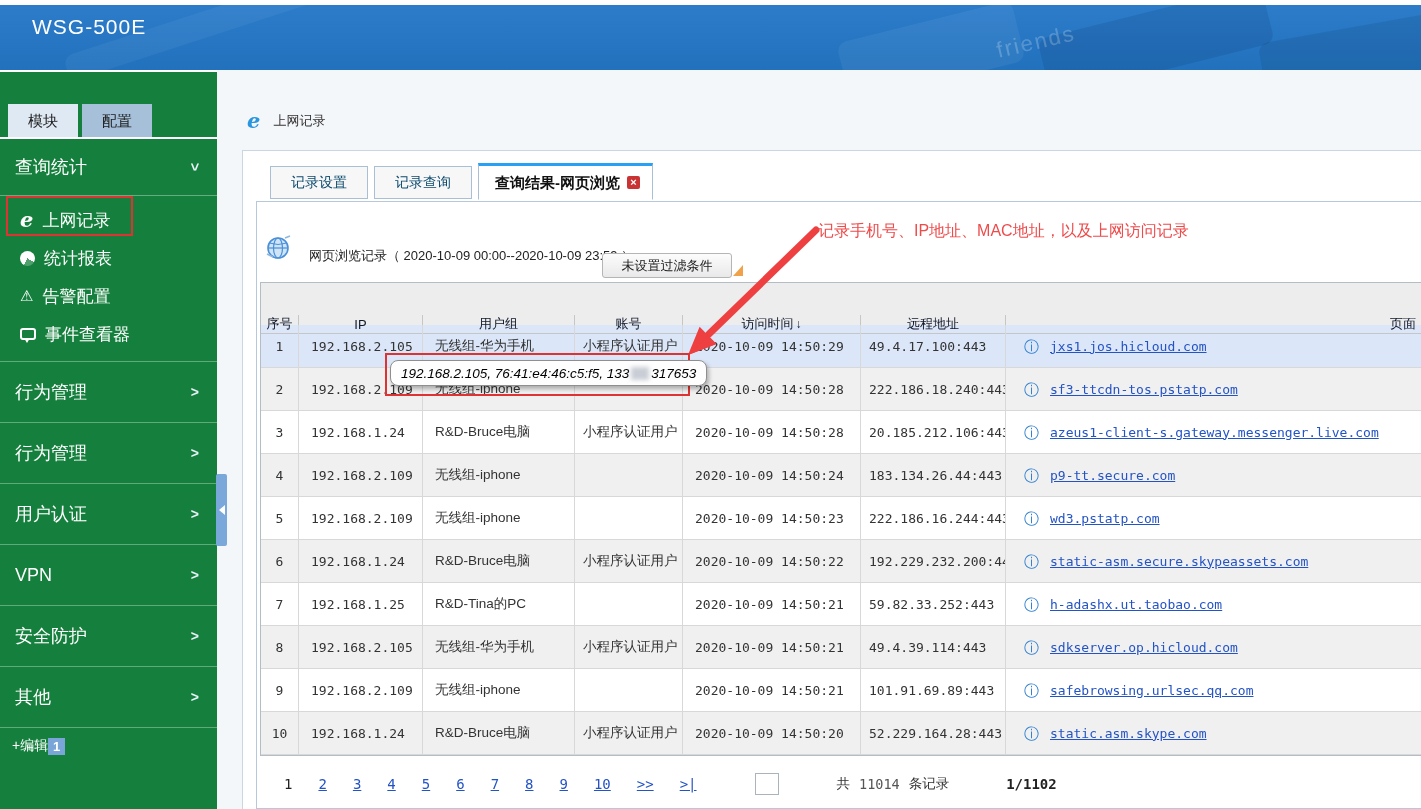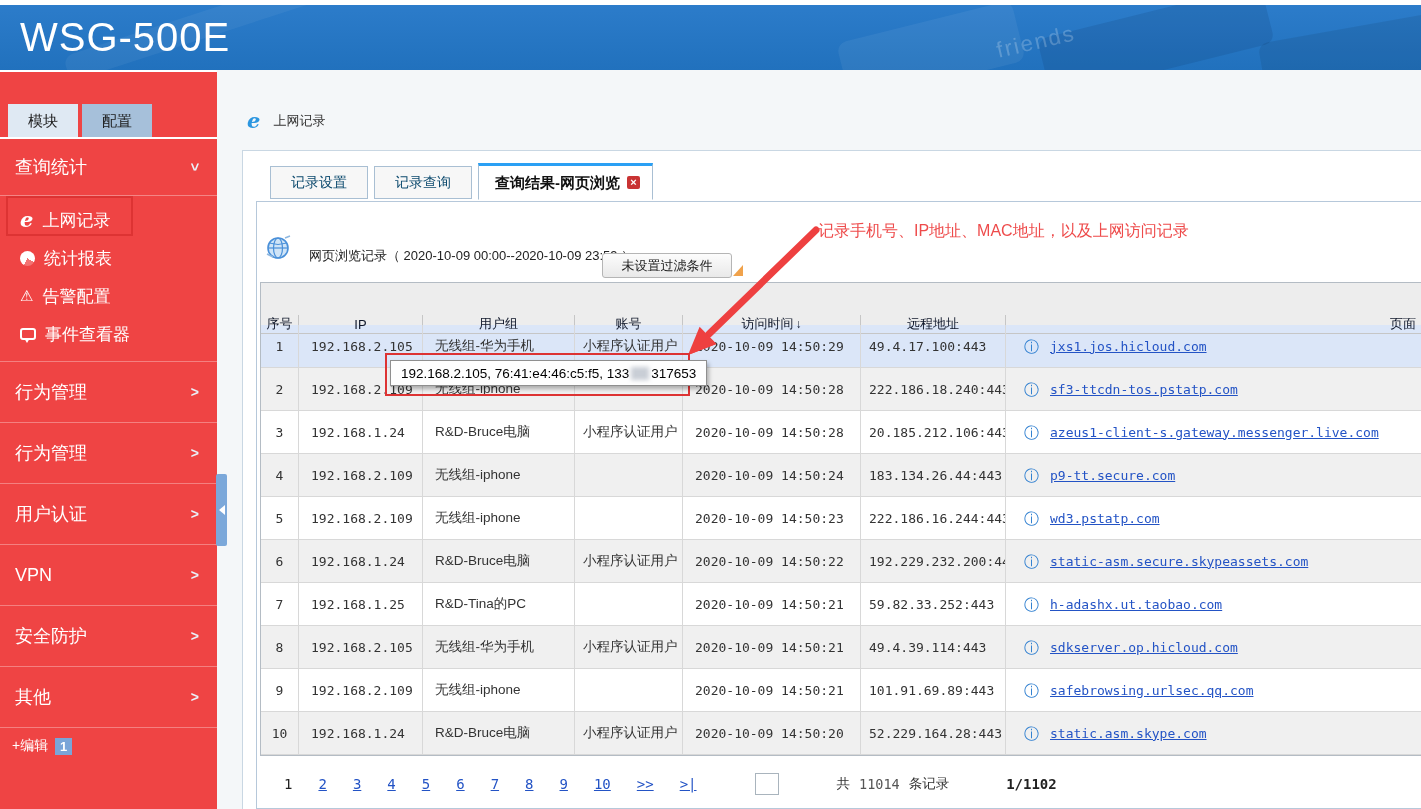--- a/index.html
+++ b/index.html
@@ -8,38 +8,38 @@
   
   .banner{position:absolute;left:0;top:5px;width:1421px;height:65px;
           background:linear-gradient(180deg,#2c7cca,#2171bd);overflow:hidden;}
   .keycap{position:absolute;border-radius:10px;}
   .kc1{right:150px;top:6px;width:230px;height:60px;background:rgba(8,35,75,.12);transform:rotate(-14deg);}
   .kc2{right:400px;top:16px;width:180px;height:62px;background:rgba(255,255,255,.06);transform:rotate(-14deg);}
   .kc3{right:-30px;top:22px;width:190px;height:55px;background:rgba(0,0,0,.08);transform:rotate(-10deg);}
   .kc4{left:60px;top:8px;width:280px;height:26px;background:rgba(255,255,255,.05);transform:rotate(-18deg);}
   .watermark{position:absolute;right:345px;top:24px;transform:rotate(-13deg);
              color:rgba(255,255,255,.22);font-size:22px;letter-spacing:2px;}
-  .logo{position:absolute;left:20px;top:10px;color:#fff;font-size:40px;letter-spacing:1px;}
-  
-  .sidebar{position:absolute;left:0;top:70px;width:217px;height:739px;background:#ef4444;
+  .logo{position:absolute;left:32px;top:10px;color:#fff;font-size:21px;letter-spacing:1px;}
+  
+  .sidebar{position:absolute;left:0;top:70px;width:217px;height:739px;background:#15803d;
            border-top:2px solid #fff;box-sizing:border-box;color:#fff;}
   .side-tabs{margin-top:32px;height:33px;border-bottom:2px solid #fff;padding-left:8px;display:flex;gap:4px;}
   .side-tab{width:70px;height:33px;line-height:33px;text-align:center;font-size:15px;color:#1c1c1c;}
   .side-tab.active{background:#dfe9f3;}
   .side-tab.inactive{background:#a6c0da;}
   .section-main{height:56px;display:flex;align-items:center;justify-content:space-between;
                 padding:0 18px 0 15px;font-size:18px;border-bottom:1px solid rgba(255,255,255,.35);text-align:center;}
   .submenu{padding:5px 0 8px 0;}
   .submenu-item{height:38px;display:flex;align-items:center;gap:9px;padding-left:20px;font-size:17px;}
   .menu-section{height:60px;display:flex;align-items:center;justify-content:space-between;
                 padding:0 18px 0 15px;font-size:18px;border-top:1px solid rgba(255,255,255,.32);}
   .menu-section.last{border-bottom:1px solid rgba(255,255,255,.32);}
   .chev{font-size:14px;font-weight:bold;color:#eaf2fa;}
   .chev.rot90{display:inline-block;transform:rotate(90deg);}
-  .edit-row{margin-top:9px;padding-left:12px;display:flex;align-items:center;gap:7px;font-size:14px;}
+  .edit-row{margin-top:9px;padding-left:12px;display:flex;align-items:center;gap:0;font-size:14px;}
   .badge{min-width:17px;height:17px;background:#7aa5d8;color:#fff;font-size:13px;font-weight:bold;
          text-align:center;line-height:17px;}
   .ie-e{font-family:"DejaVu Serif",serif;font-style:italic;font-weight:bold;font-size:21px;line-height:18px;}
   .pie-icon{width:15px;height:15px;border-radius:50%;
             background:conic-gradient(from 210deg,#fff 0 75%,rgba(255,255,255,.25) 0);}
   .warn-icon{font-size:15px;}
   .bubble-icon{position:relative;width:16px;height:12px;border:2px solid #fff;border-radius:3px;box-sizing:border-box;}
   .bubble-icon:after{content:"";position:absolute;left:2px;bottom:-5px;width:0;height:0;
                      border-left:3px solid transparent;border-right:3px solid transparent;border-top:5px solid #fff;}
   .collapse-handle{position:absolute;left:216px;top:474px;width:11px;height:72px;background:#7ba8da;
@@ -98,22 +98,22 @@
   .total{margin-left:58px;display:flex;align-items:center;gap:9px;font-family:"Liberation Sans",sans-serif;
          font-size:13.5px;color:#333;}
   .total .num{font-family:"DejaVu Sans Mono",monospace;color:#555;}
   .page-ind{margin-left:57px;font-weight:bold;}
   
   .red-box-menu{position:absolute;left:6px;top:196px;width:123px;height:36px;border:2px solid #dd3333;z-index:50;}
   .annotation-note{position:absolute;left:818px;top:221px;font-size:16px;color:#ee4b4b;z-index:60;white-space:nowrap;}
   .arrow-overlay{position:absolute;left:0;top:0;z-index:55;pointer-events:none;}
   .red-box-tooltip{position:absolute;left:385px;top:353px;width:301px;height:39px;border:2px solid #dd3333;z-index:57;}
   .tooltip-box{position:absolute;left:390px;top:360px;height:24px;background:#fefefe;border:1px solid #8f8f8f;
-               border-radius:0;box-shadow:2px 3px 4px rgba(0,0,0,.28);display:flex;align-items:center;
-               padding:0 10px;font-size:13.5px;color:#000;z-index:58;white-space:pre;}
+               border-radius:8px;box-shadow:2px 3px 4px rgba(0,0,0,.28);display:flex;align-items:center;
+               padding:0 10px;font-size:13.5px;color:#000;z-index:58;white-space:pre;font-style:italic;}
   .redact{display:inline-block;width:18px;height:13px;background:#c9ced6;filter:blur(2px);margin:0 2px;}
 </style>
 </head>
 <body>
 
 <div class="banner">
   <div class="keycap kc4"></div>
   <div class="keycap kc1"></div>
   <div class="keycap kc2"></div>
   <div class="keycap kc3"></div>

